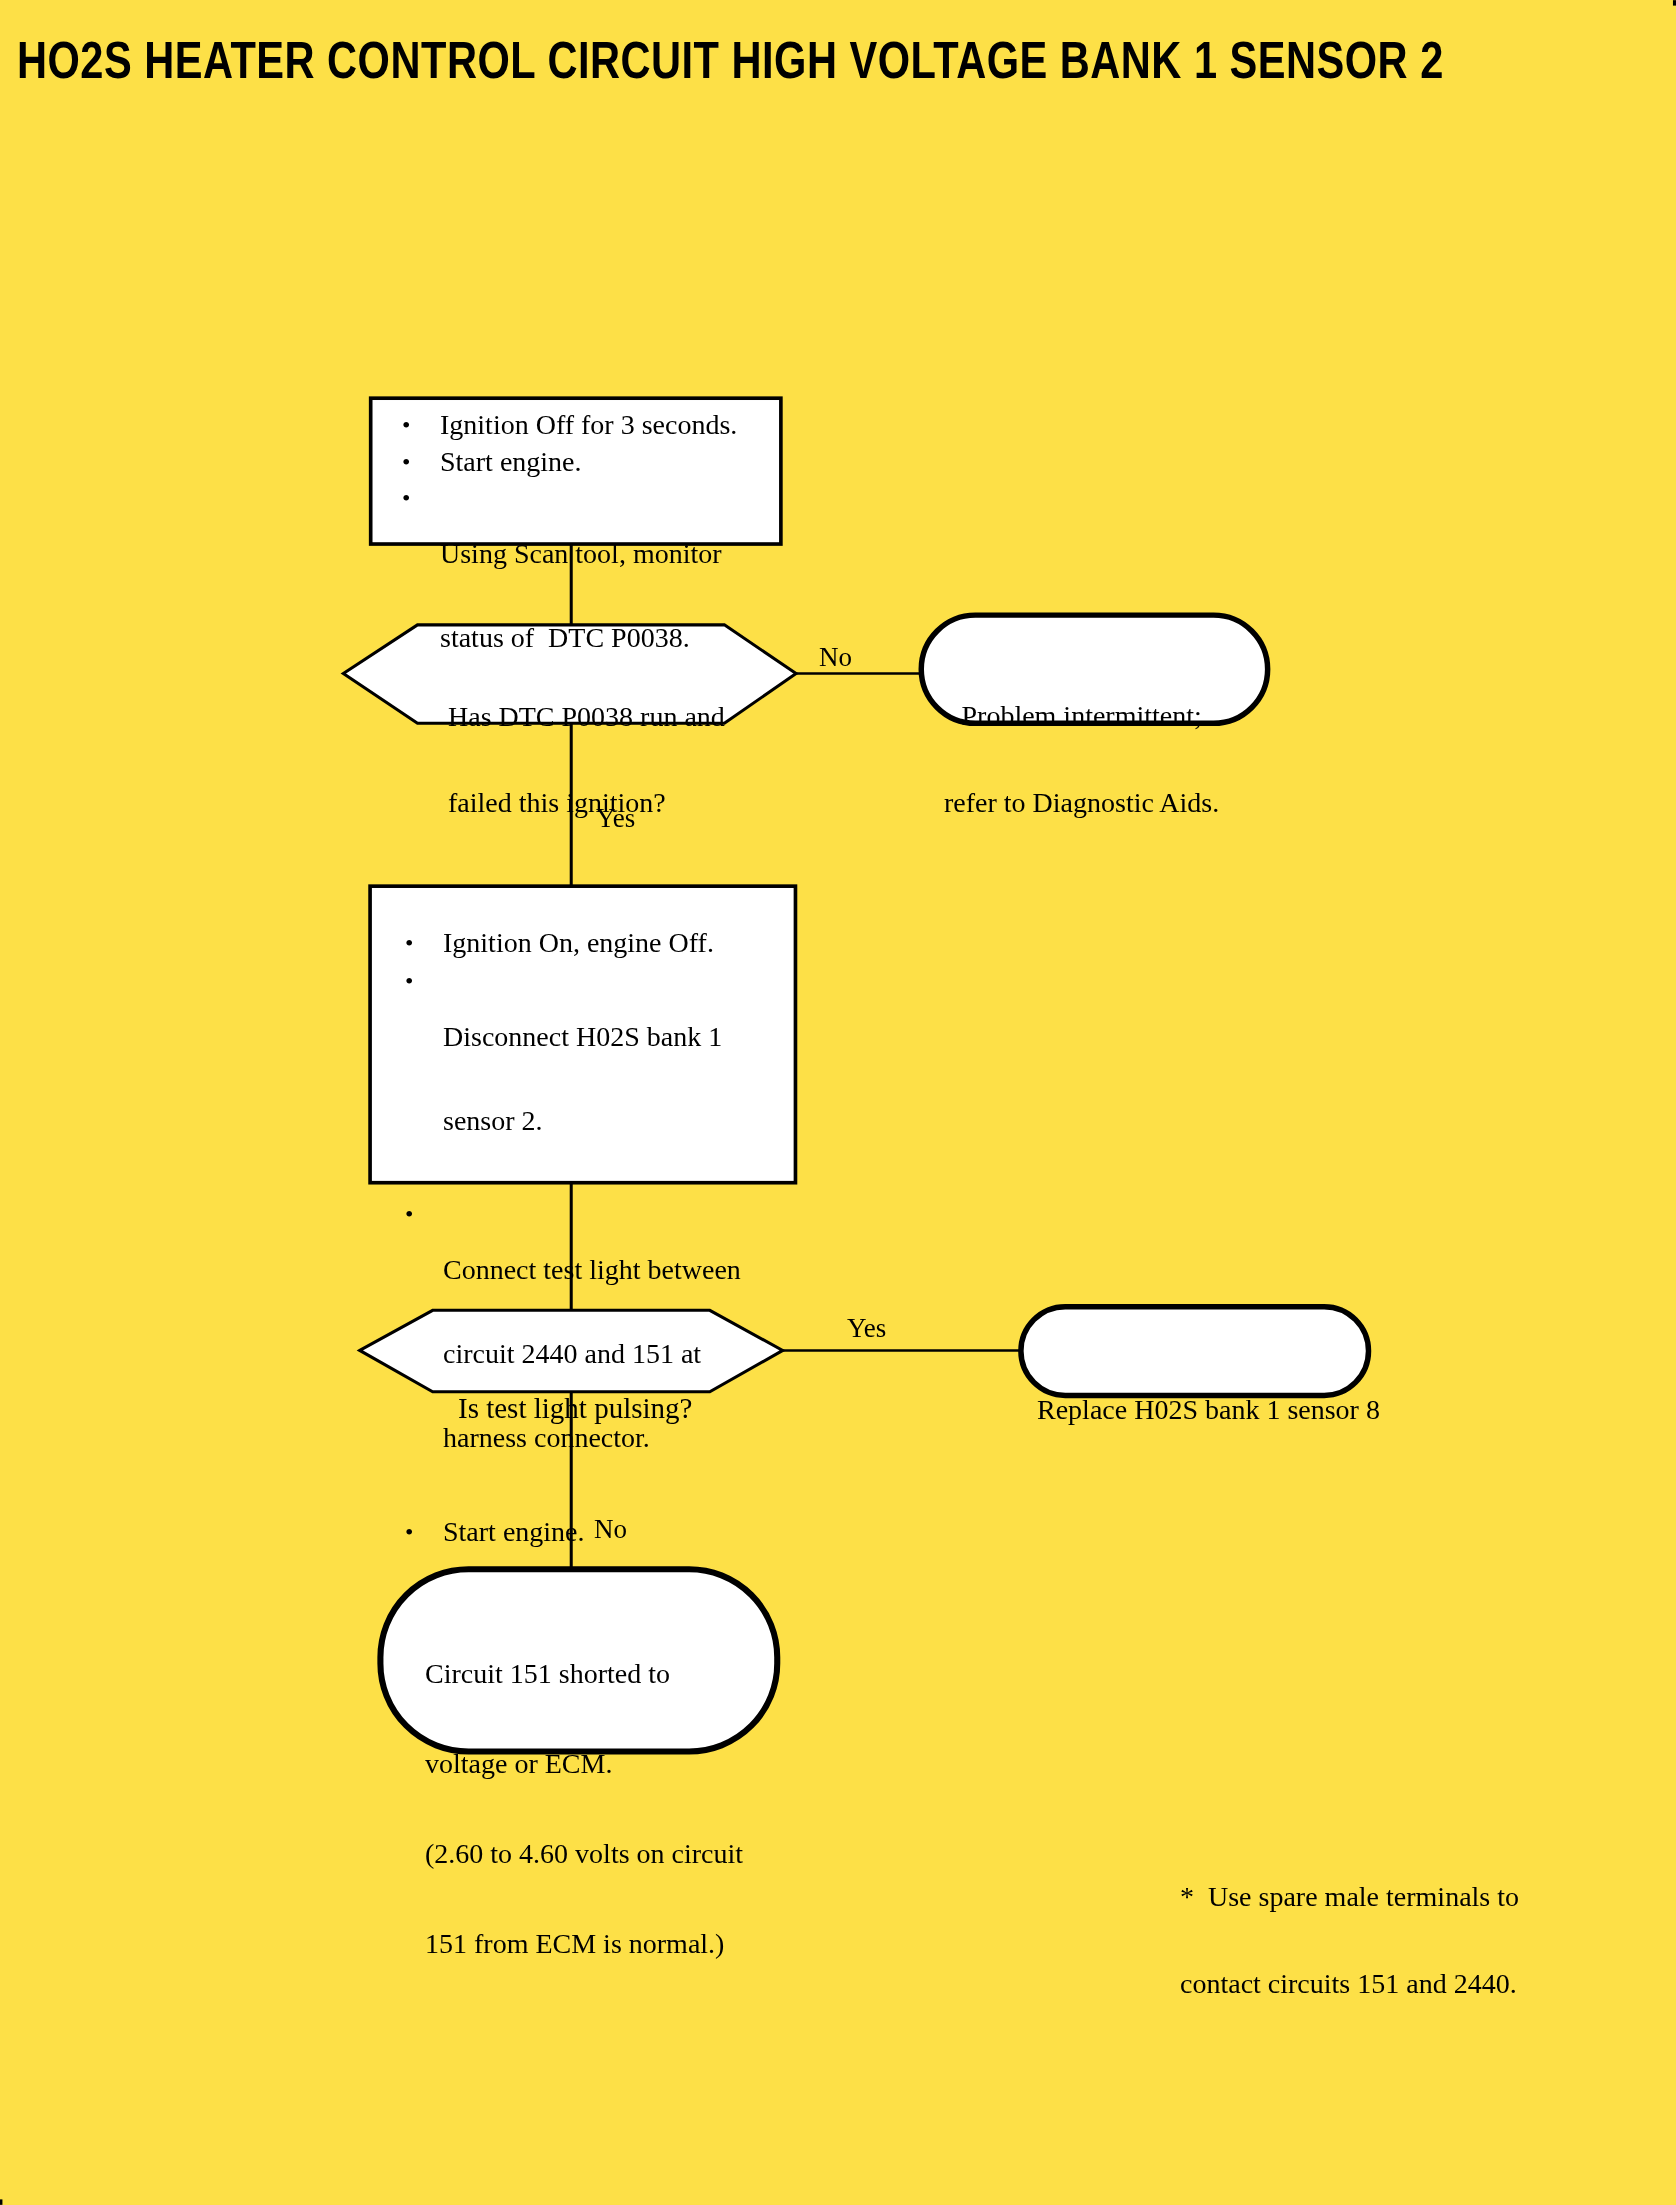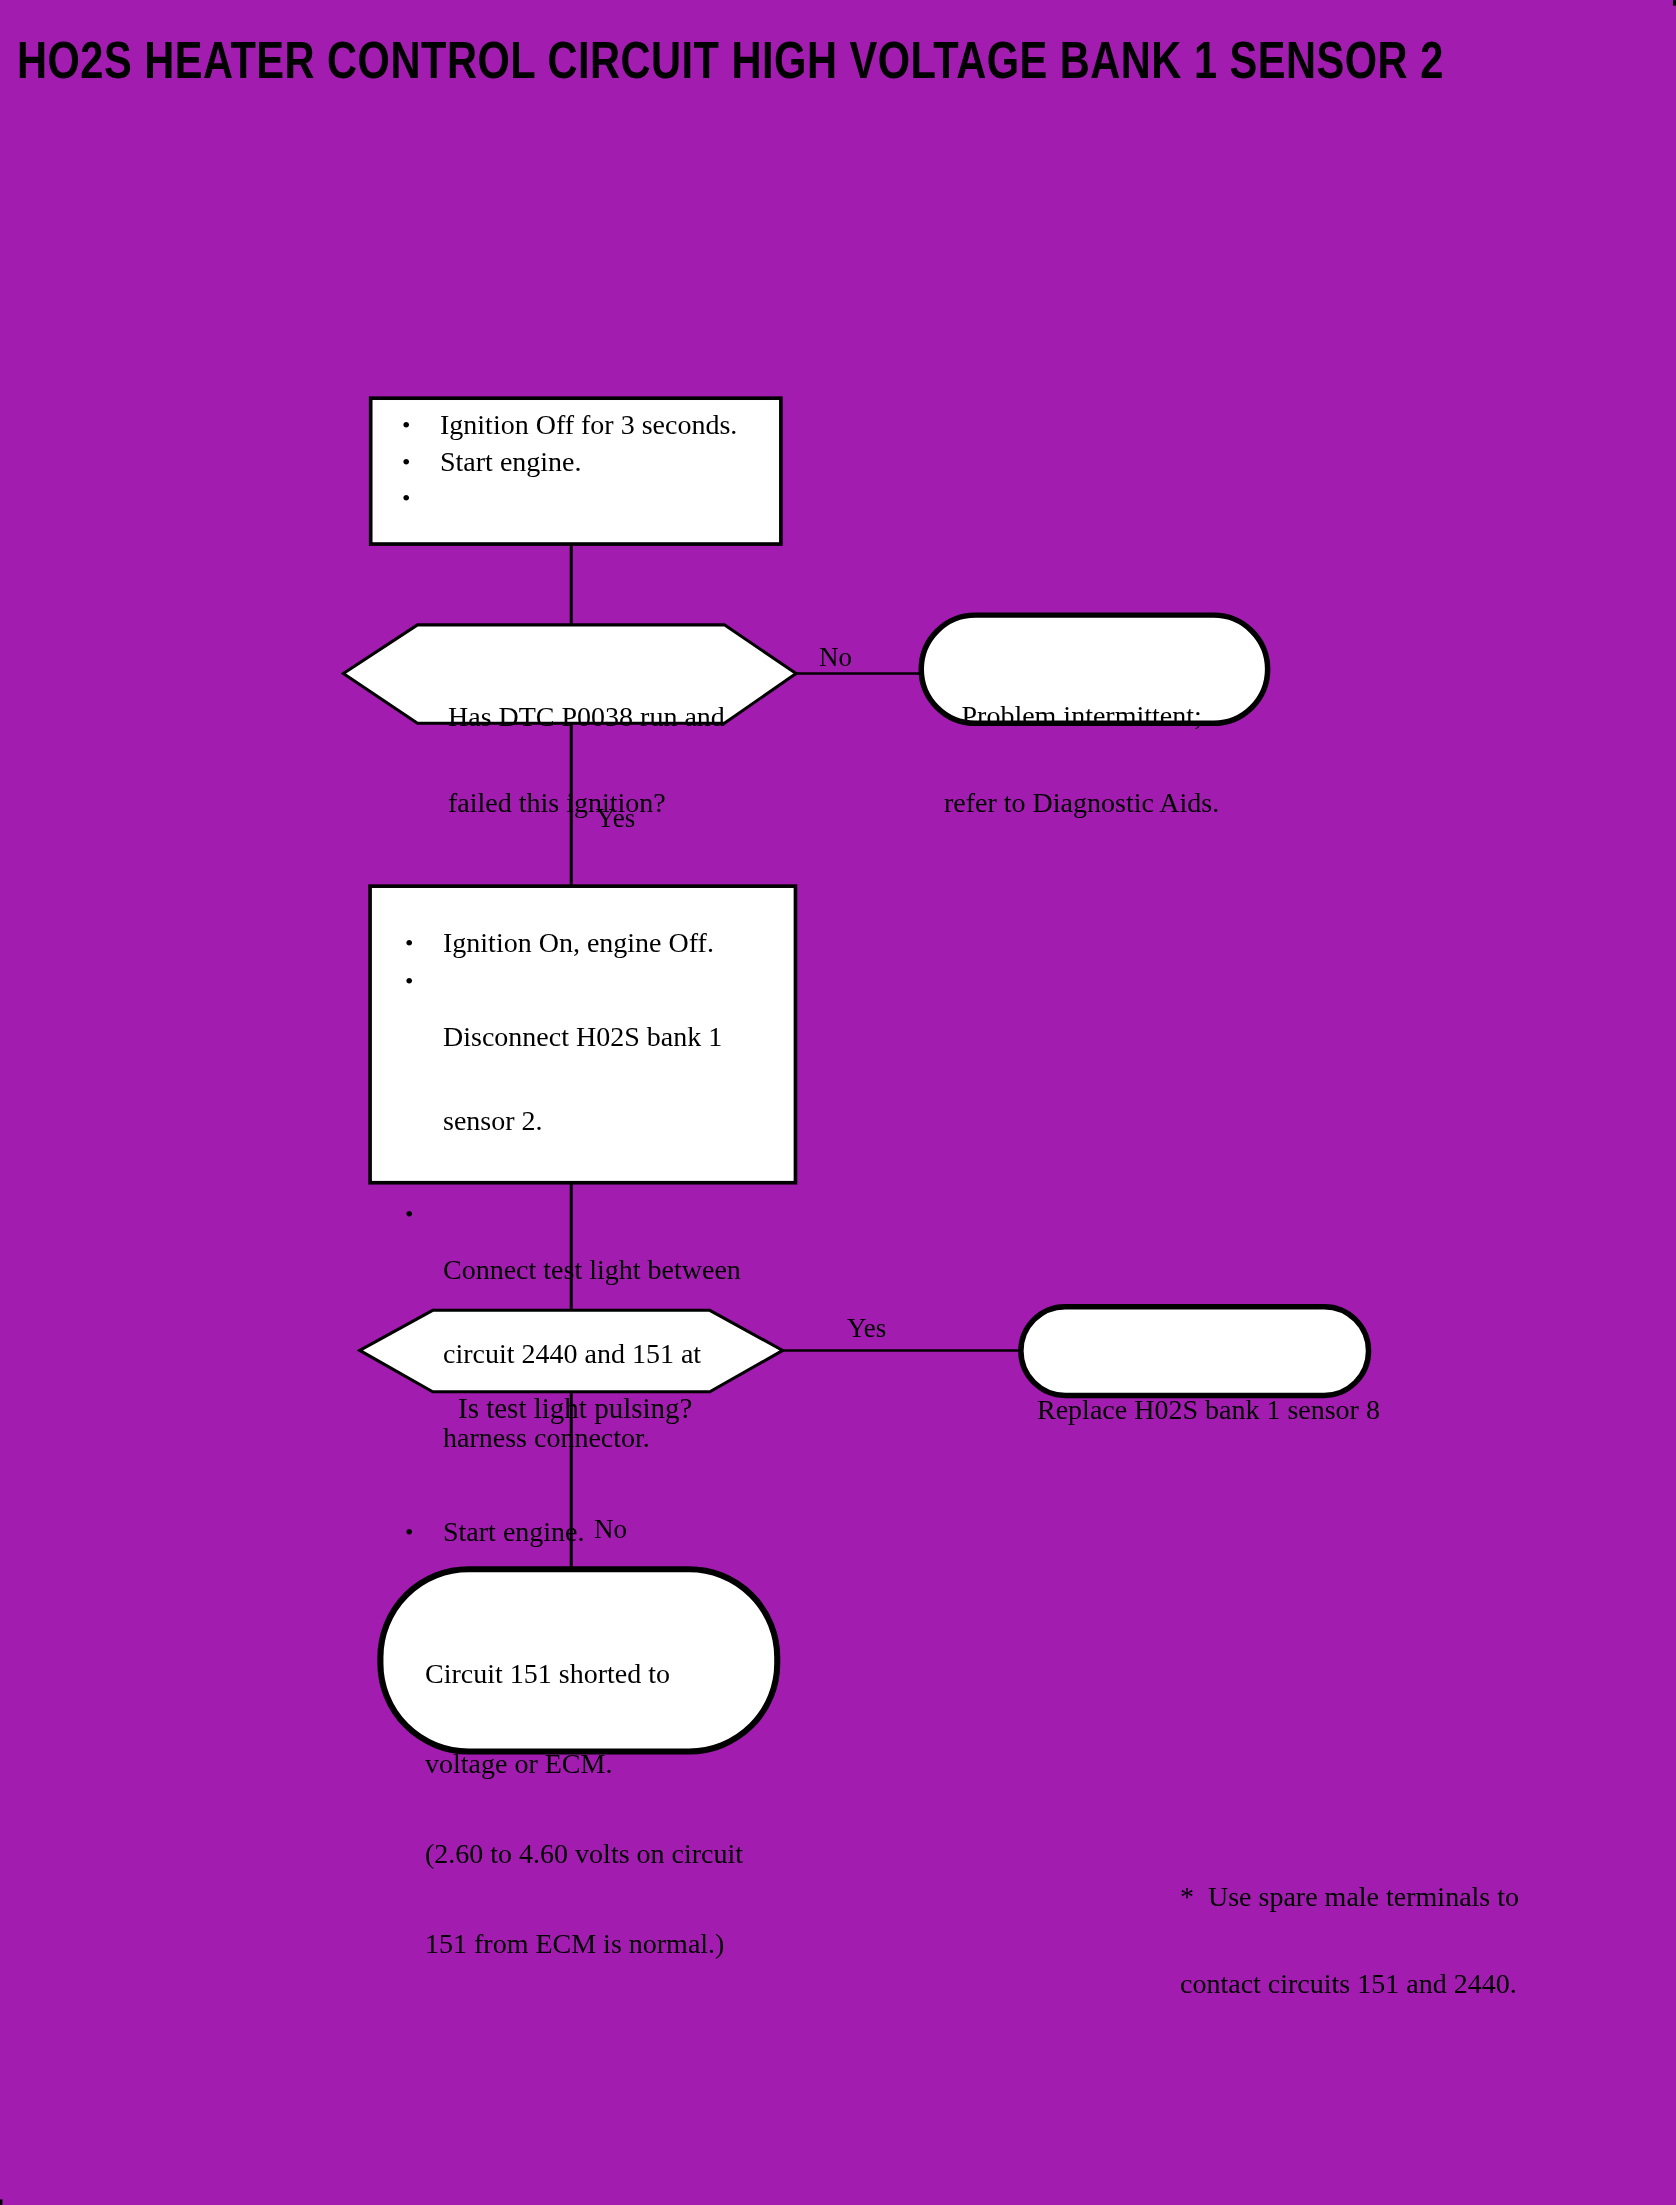--- a/index.html
+++ b/index.html
@@ -1,16 +1,16 @@
 <!DOCTYPE html>
 <html style="font-size:9.7px"><head>
 <meta charset="utf-8">
 <style>
   html,body{margin:0;padding:0;background:#ffffff;}
-  .page{position:relative;width:1676px;height:2205px;background:#a21caf;overflow:hidden;
+  .page{position:relative;width:1676px;height:2205px;background:#fde047;overflow:hidden;
         font-family:"Liberation Serif","DejaVu Serif",serif;color:#000;}
   .title{position:absolute;left:17px;top:30px;font-family:"Liberation Sans","DejaVu Sans",sans-serif;
          font-weight:bold;font-size:52px;white-space:nowrap;letter-spacing:0.6px;
          transform:scaleX(0.80);transform-origin:left top;}
   svg.flow{position:absolute;left:0;top:0;}
   .txt{position:absolute;font-size:28px;line-height:28.6px;white-space:pre-wrap;}
   .bullets{position:absolute;}
   .bullet{display:flex;margin-bottom:8.5px;}
   .dot{width:38px;flex:0 0 38px;font-size:24px;line-height:28px;}
   .blines{font-size:28px;line-height:28px;white-space:pre-wrap;}
@@ -55,20 +55,24 @@
     <div class="bullet">
       <span class="dot">•</span>
       <div class="blines"><div>Ignition Off for 3 seconds.</div></div>
     </div>
     <div class="bullet">
       <span class="dot">•</span>
       <div class="blines"><div>Start engine.</div></div>
     </div>
     <div class="bullet">
       <span class="dot">•</span>
+      <div class="blines">
+        <div>Using Scan tool, monitor</div>
+        <div>status of  DTC P0038.</div>
+      </div>
     </div>
   </div>
 
   <div class="txt" style="left:448px;top:646px;">
     <div>Has DTC P0038 run and</div>
     <div>failed this ignition?</div>
   </div>
   <div class="lbl" style="left:819px;top:643px;">No</div>
   <div class="lbl" style="left:596px;top:804px;">Yes</div>
 

